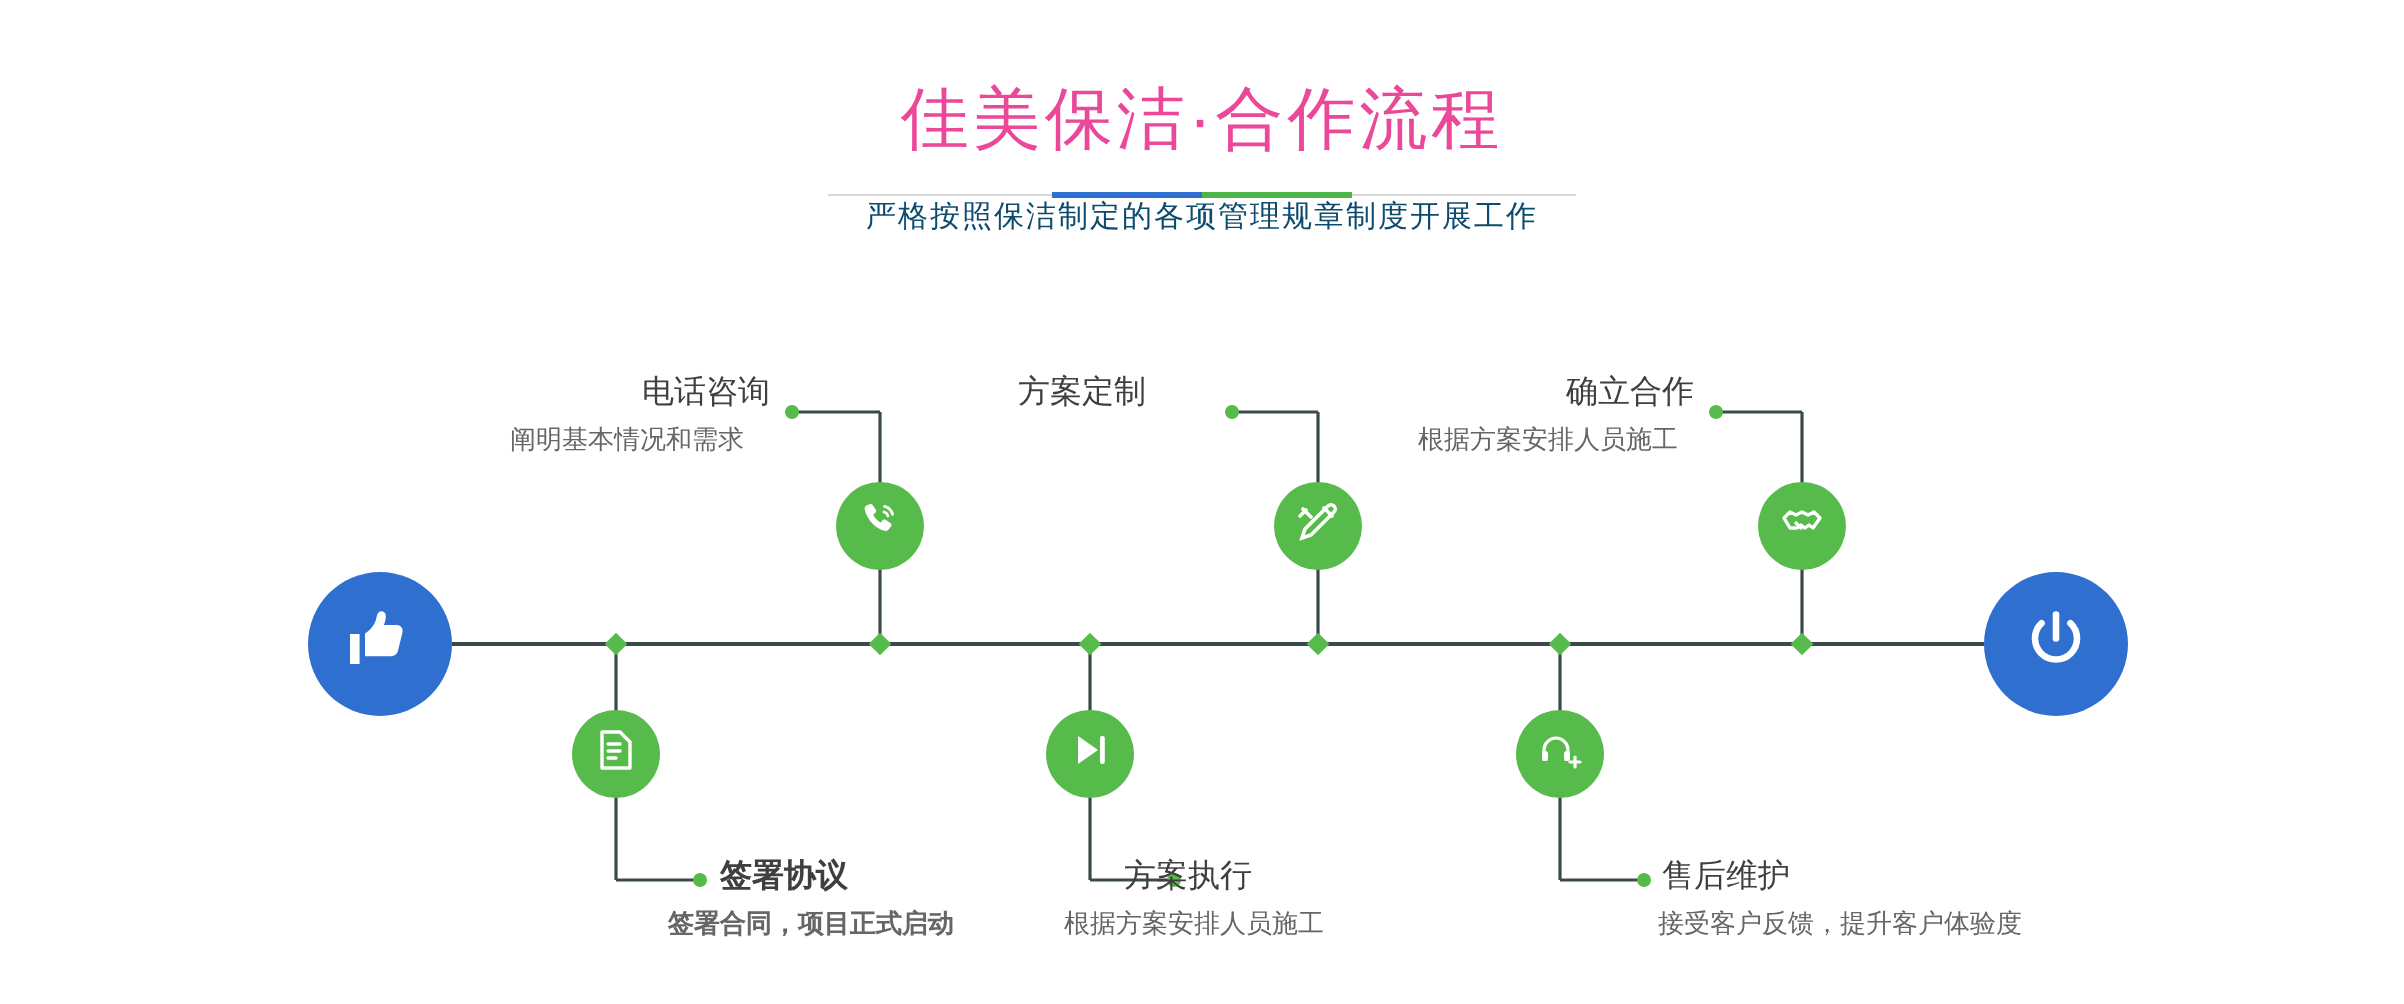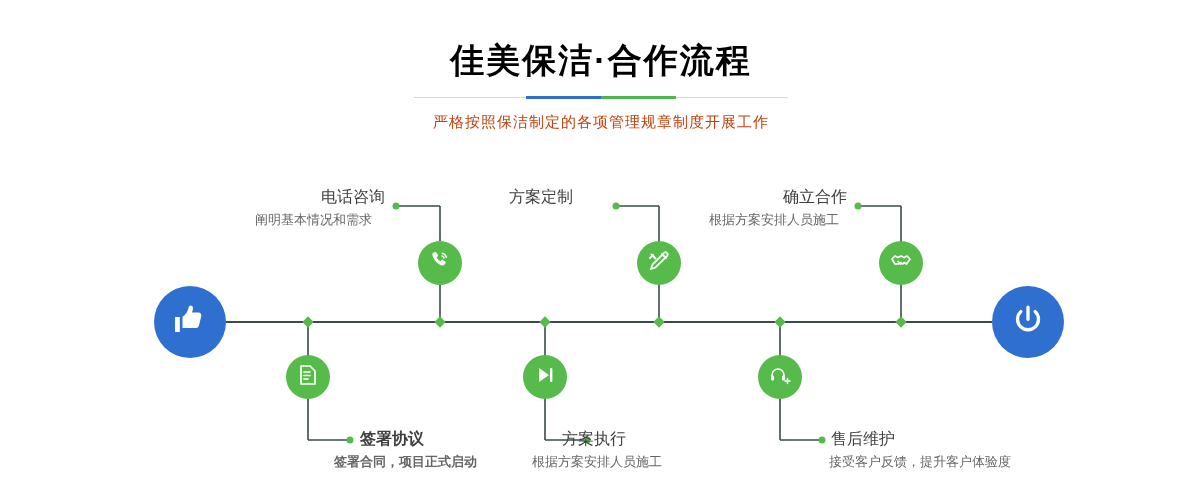--- a/index.html
+++ b/index.html
@@ -11,43 +11,42 @@
     position:relative;
   }
   
   .header{
     position:absolute;left:0;top:0;width:1202px;text-align:center;
   }
   .title{
     margin-top:38px;
     font-size:34px;
     letter-spacing:2px;
-    color:#000000;
-    font-weight:bold;
+    color:#ec4899;
+    font-weight:normal;
     line-height:44px;
   }
   .rule-wrap{
     position:relative;
     width:374px;
     height:3px;
     margin:14px auto 0 auto;
   }
   .rule-bg{
     position:absolute;left:0;top:1px;width:374px;height:1px;background:#d8d8d8;
   }
   .rule-blue{
     position:absolute;left:112px;top:0;width:75px;height:3px;background:#2f6fd0;
   }
   .rule-green{
     position:absolute;left:187px;top:0;width:75px;height:3px;background:#4cb648;
   }
   .subtitle{
-    margin-top:14px;
     font-size:15px;
-    color:#c2410c;
+    color:#0c4a6e;
     letter-spacing:1px;
   }
 
   
   .diagram{
     position:absolute;left:0;top:0;width:1202px;height:502px;
   }
   svg.lines{position:absolute;left:0;top:0;width:1202px;height:502px;}
 
   .endcap{

